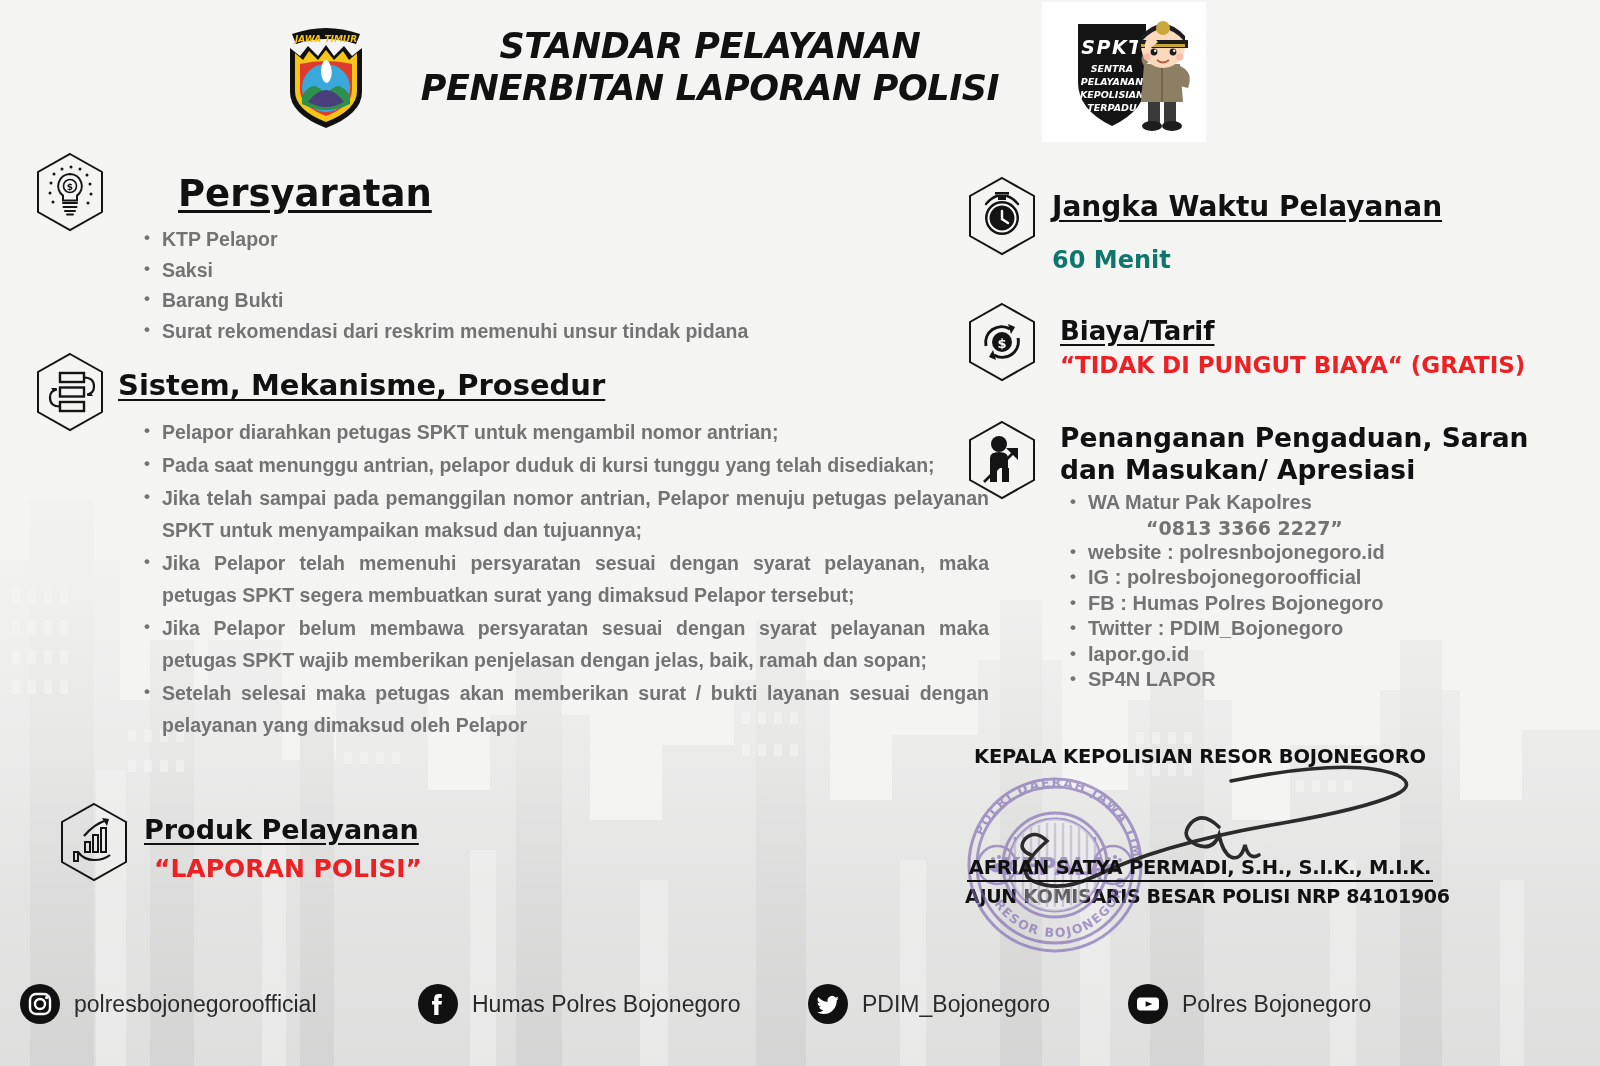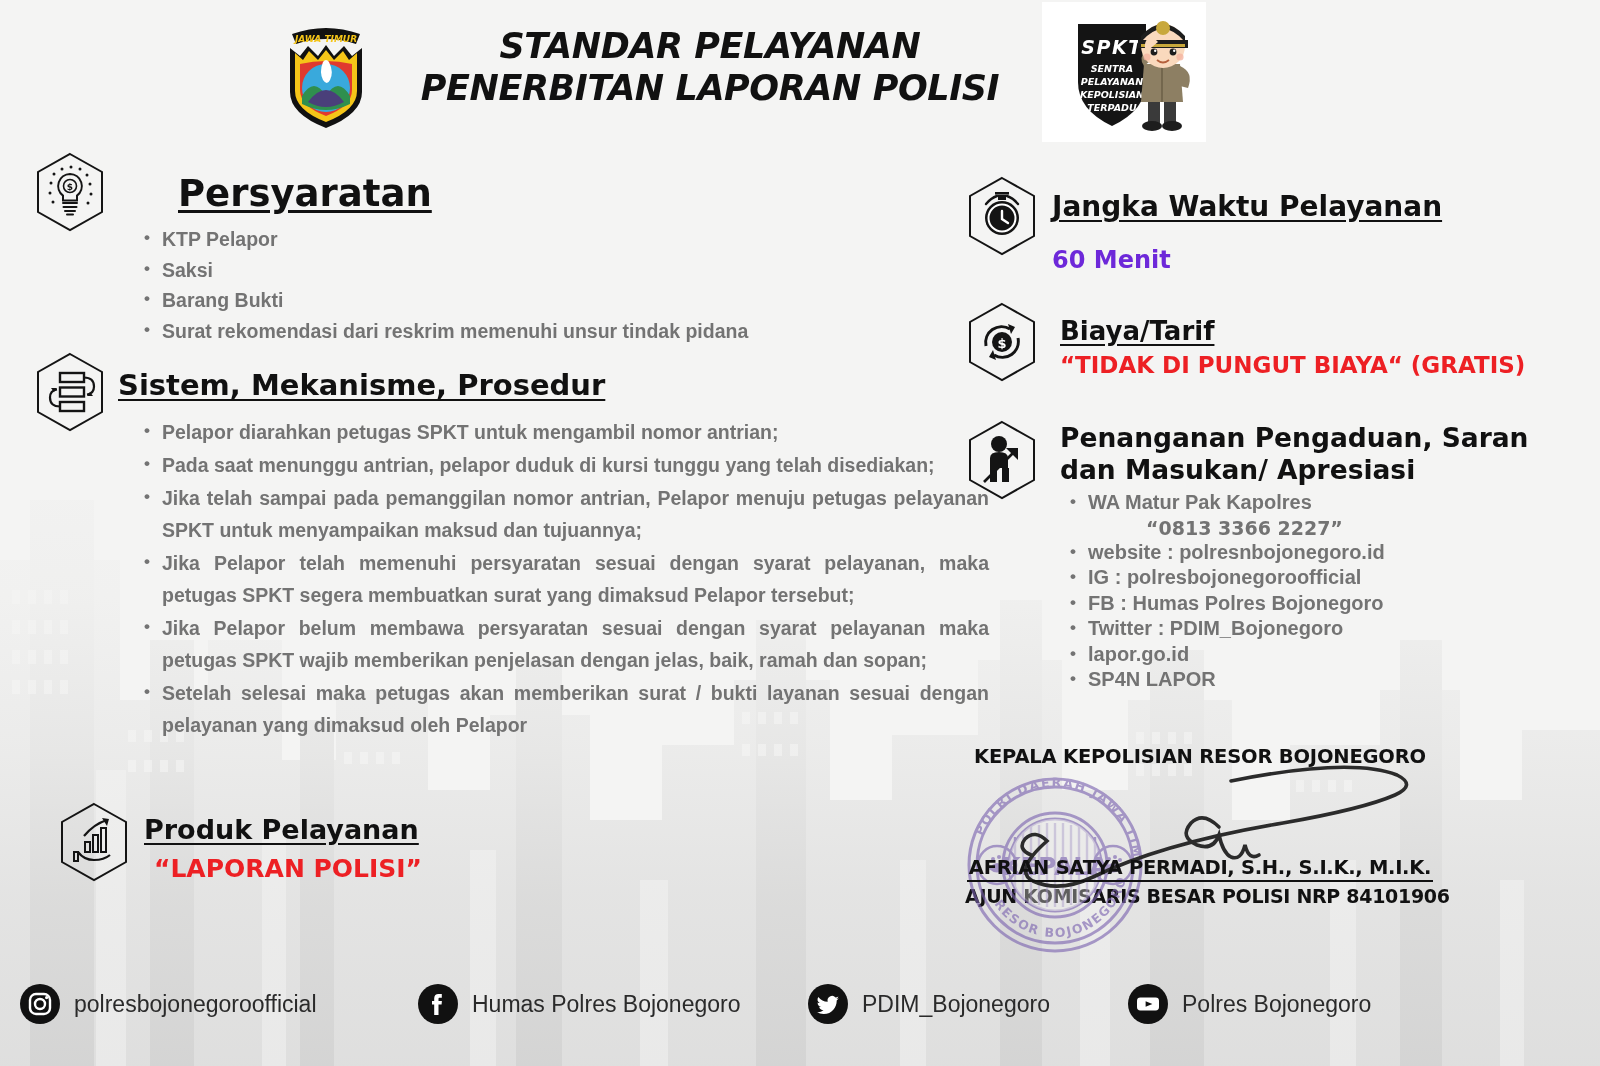--- a/index.html
+++ b/index.html
@@ -88,21 +88,21 @@
     font-family:"DejaVu Sans", sans-serif;
     font-weight:bold; font-size:25px; color:#ed2024; white-space:nowrap;
   }
 
   
   #sec-waktu{ left:966px; top:172px; width:600px; }
   #sec-waktu .hexicon{ left:0; top:4px; }
   #sec-waktu .sec-title{ position:absolute; left:86px; top:18px; font-size:28px; white-space:nowrap; }
   #waktu-value{
     position:absolute; left:86px; top:74px;
-    font-family:"DejaVu Sans", sans-serif; font-weight:bold; font-size:24px; color:#6d28d9;
+    font-family:"DejaVu Sans", sans-serif; font-weight:bold; font-size:24px; color:#0f766e;
   }
 
   #sec-biaya{ left:966px; top:298px; width:620px; }
   #sec-biaya .hexicon{ left:0; top:4px; }
   #sec-biaya .sec-title{ position:absolute; left:94px; top:18px; font-size:26px; }
   #biaya-value{
     position:absolute; left:94px; top:54px;
     font-family:"DejaVu Sans", sans-serif; font-weight:bold; font-size:23px;
     color:#ed2024; white-space:nowrap;
   }

